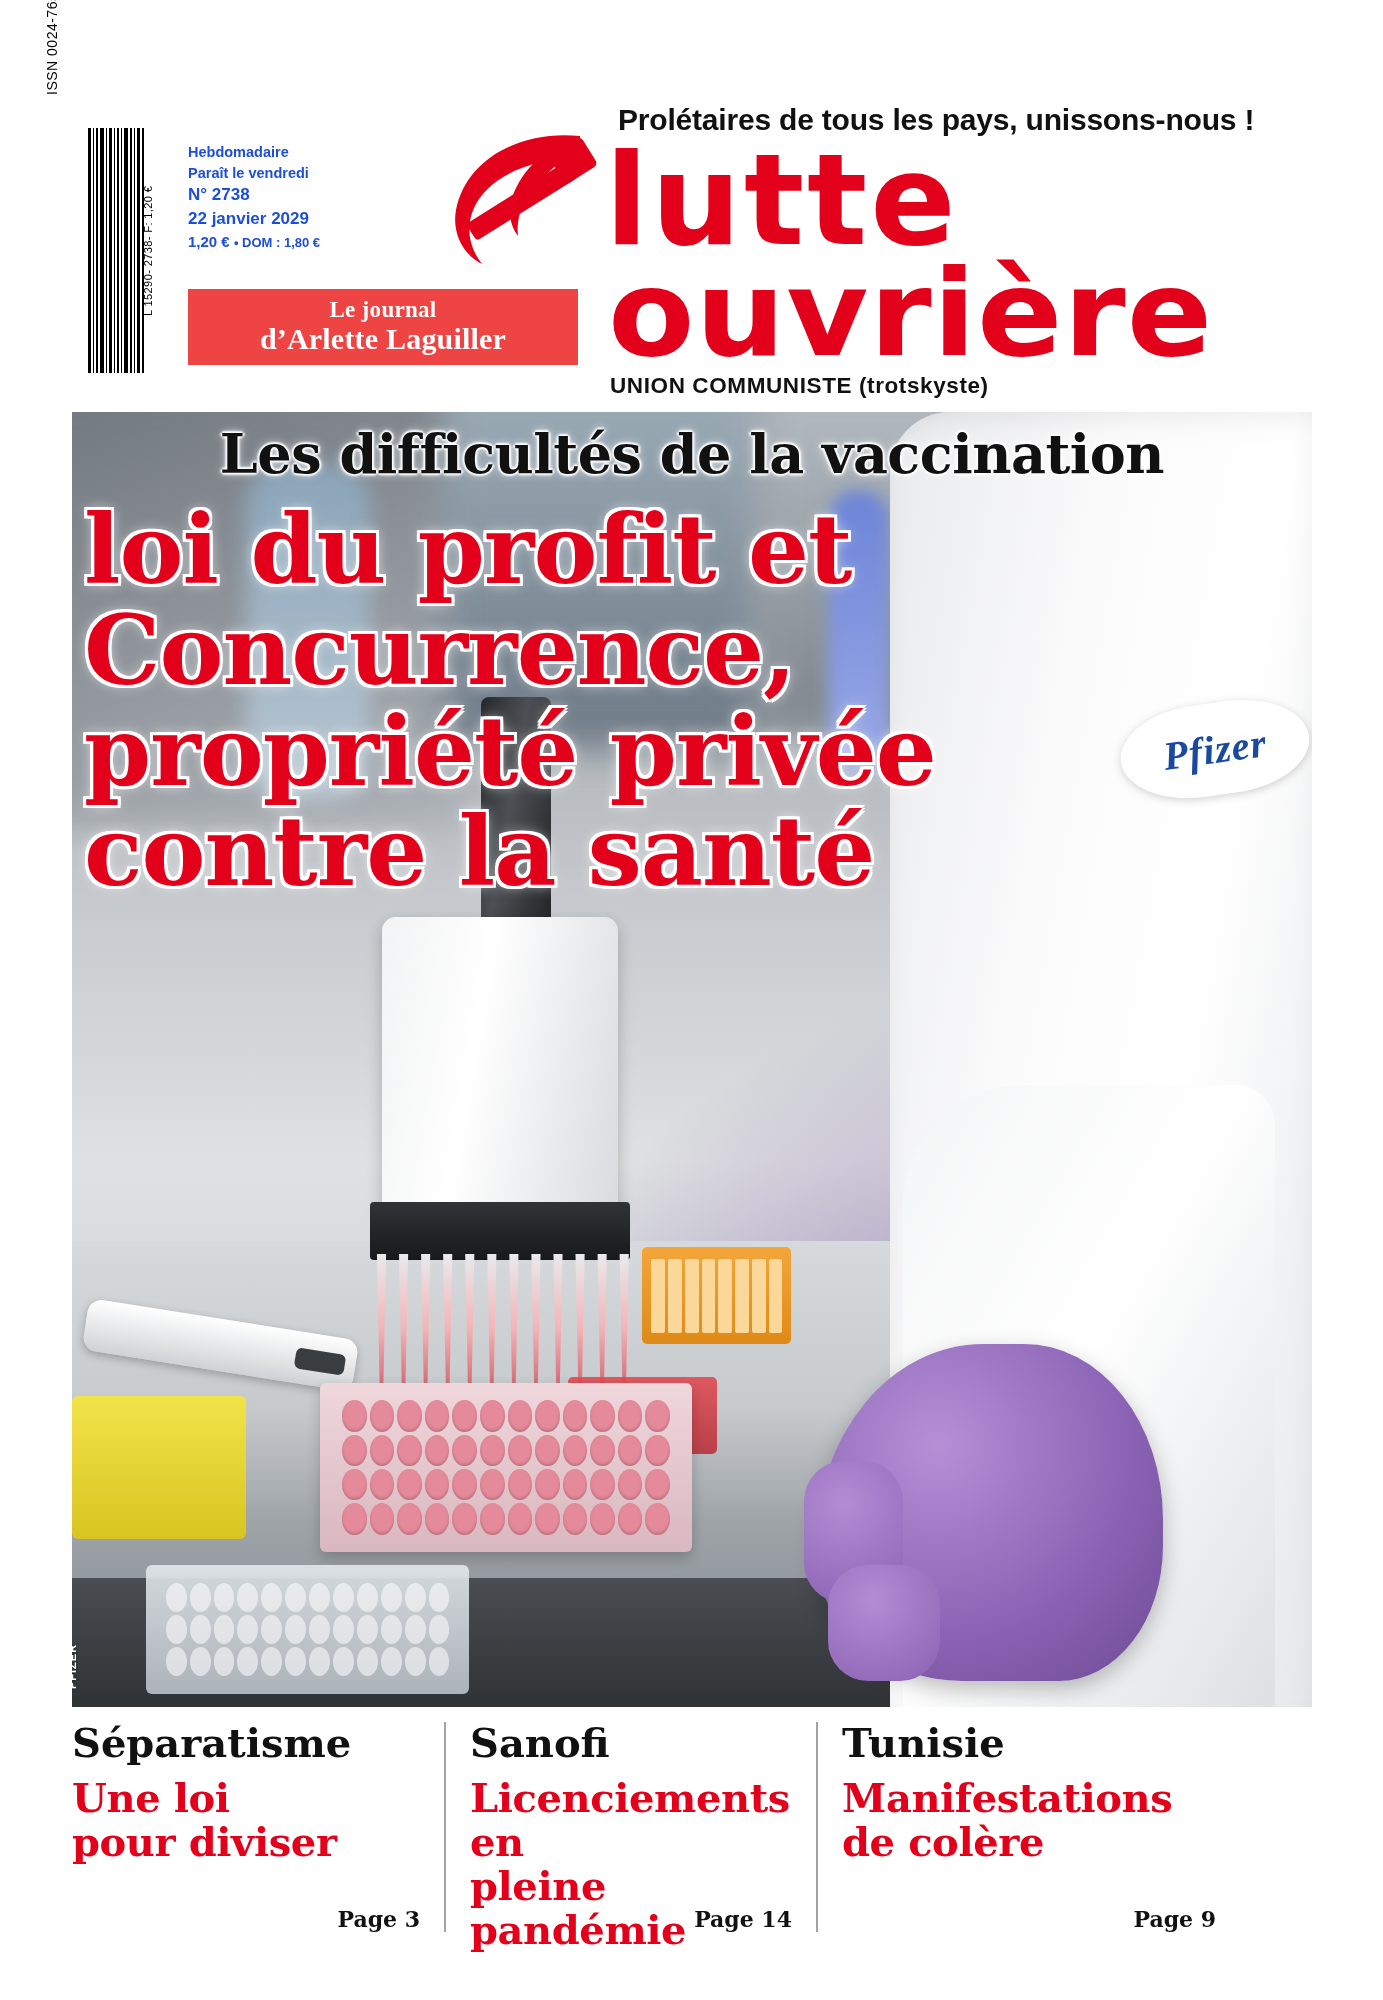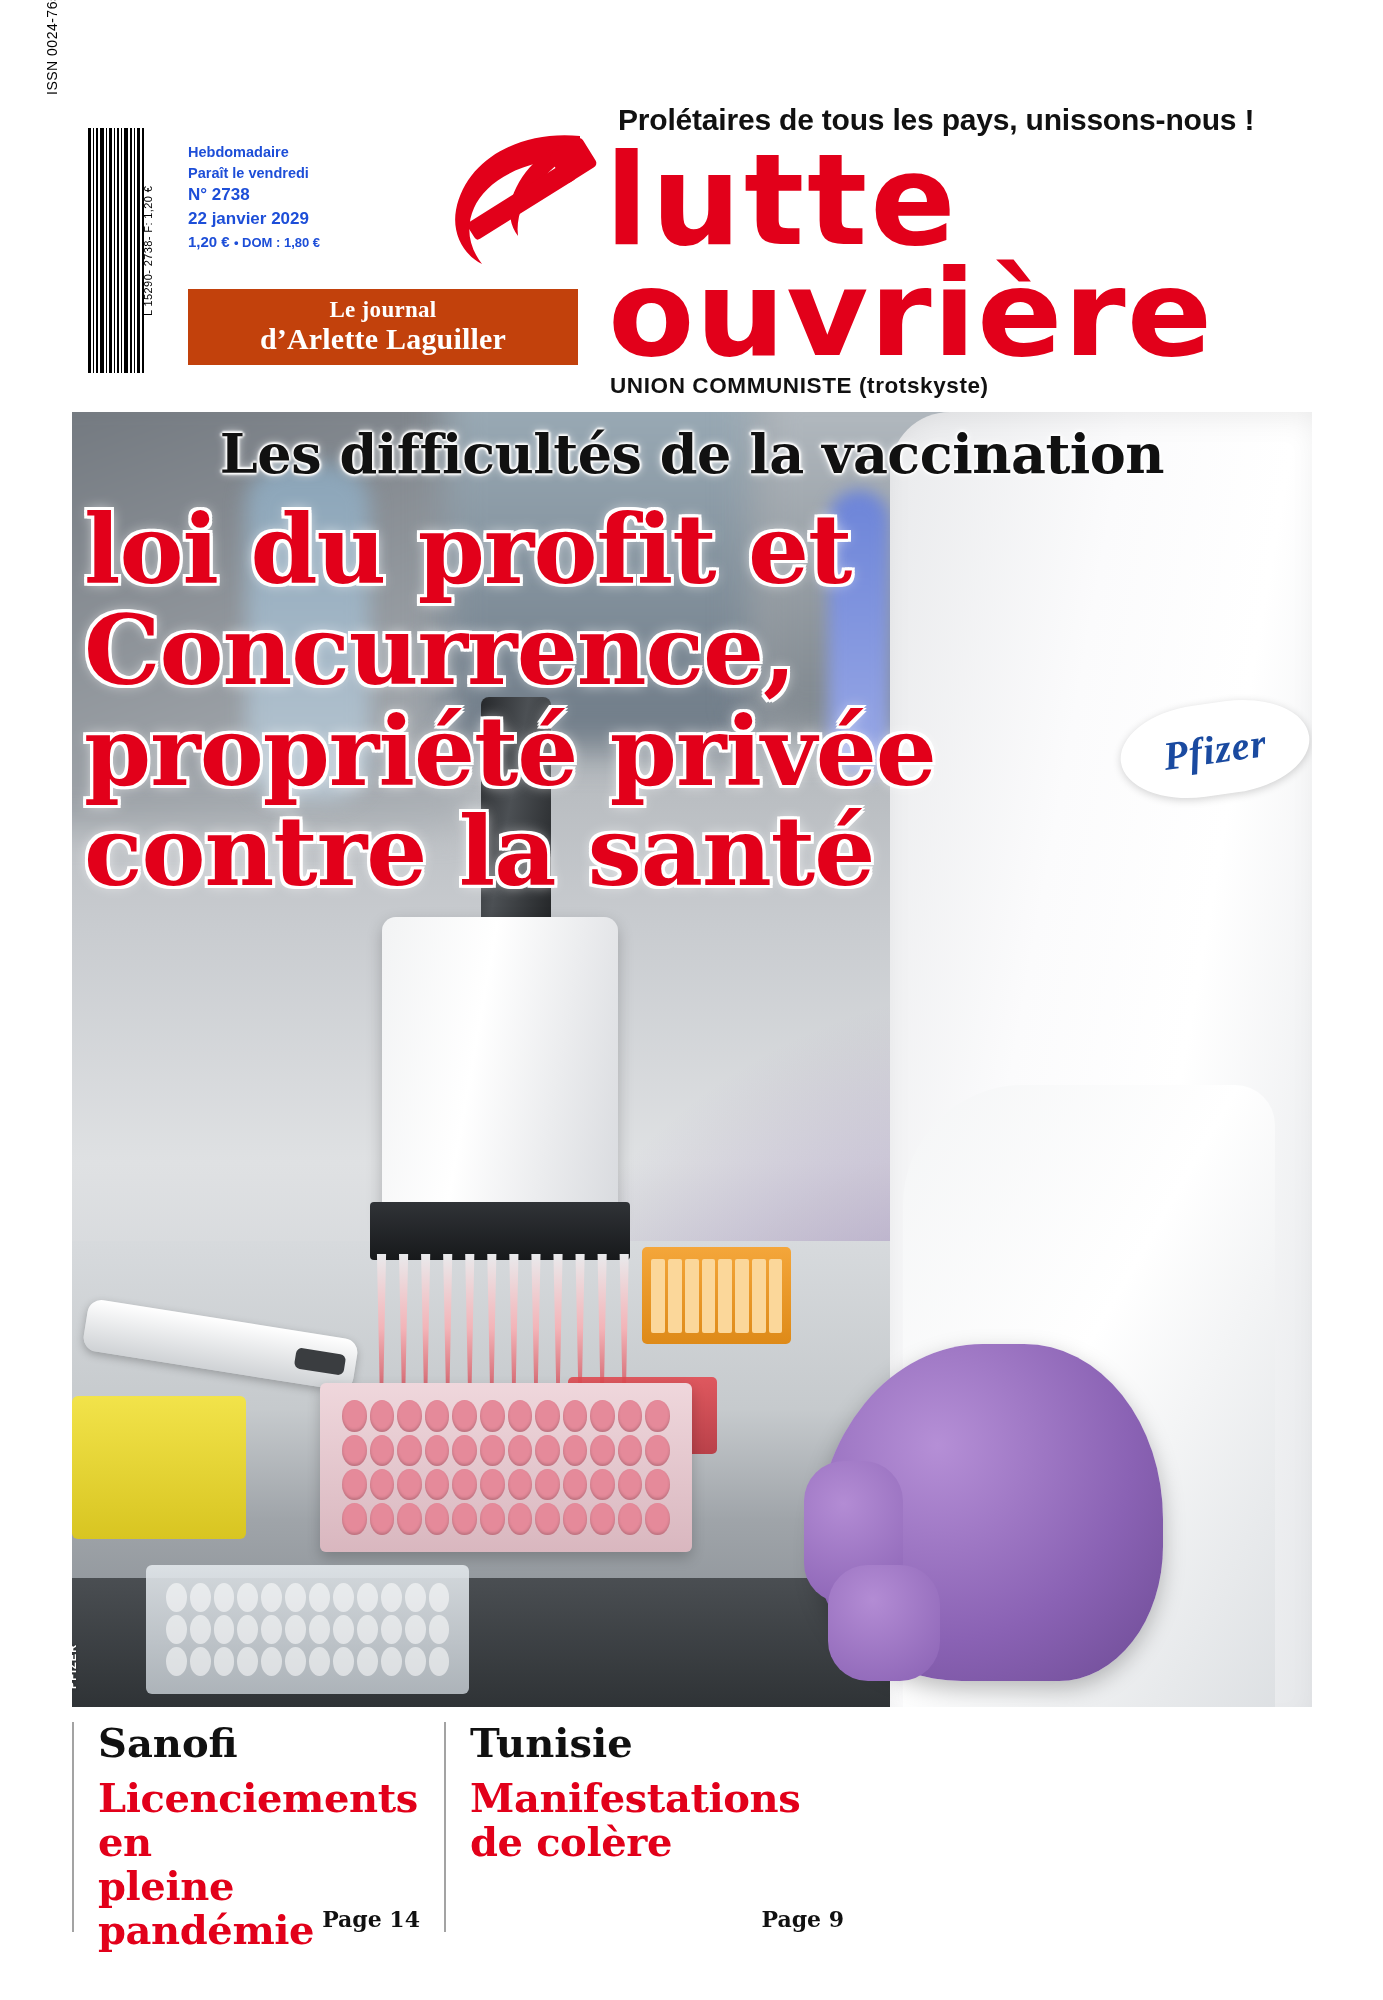--- a/index.html
+++ b/index.html
@@ -96,21 +96,21 @@
   .issue-info .priceline .dom {
     font-size: 13px;
   }
 
   .journal-box {
     position: absolute;
     left: 188px;
     top: 289px;
     width: 390px;
     height: 76px;
-    background: #c2410c;
+    background: #ef4444;
     color: #fff;
     display: flex;
     flex-direction: column;
     align-items: center;
     justify-content: center;
     font-family: "Liberation Serif", serif;
   }
   .journal-box .l1 {
     font-size: 23px;
     font-weight: bold;
@@ -735,20 +735,31 @@
     <div class="hero-title">
       <div>loi du profit et</div>
       <div>Concurrence,</div>
       <div>propriété privée</div>
       <div>contre la santé</div>
     </div>
   </div>
 
   <div class="teasers">
 
+    <div class="teaser t1">
+      <div class="teaser-head">
+        <span class="underline"></span>
+        <span>Séparatisme</span>
+      </div>
+      <div class="teaser-body">
+        <div>Une loi</div>
+        <div>pour diviser</div>
+      </div>
+      <div class="teaser-page">Page 3</div>
+    </div>
 
     <div class="teaser t1 sep-left">
       <div class="teaser-head">
         <span class="underline"></span>
         <span>Sanofi</span>
       </div>
       <div class="teaser-body">
         <div>Licenciements en</div>
         <div>pleine pandémie</div>
       </div>

